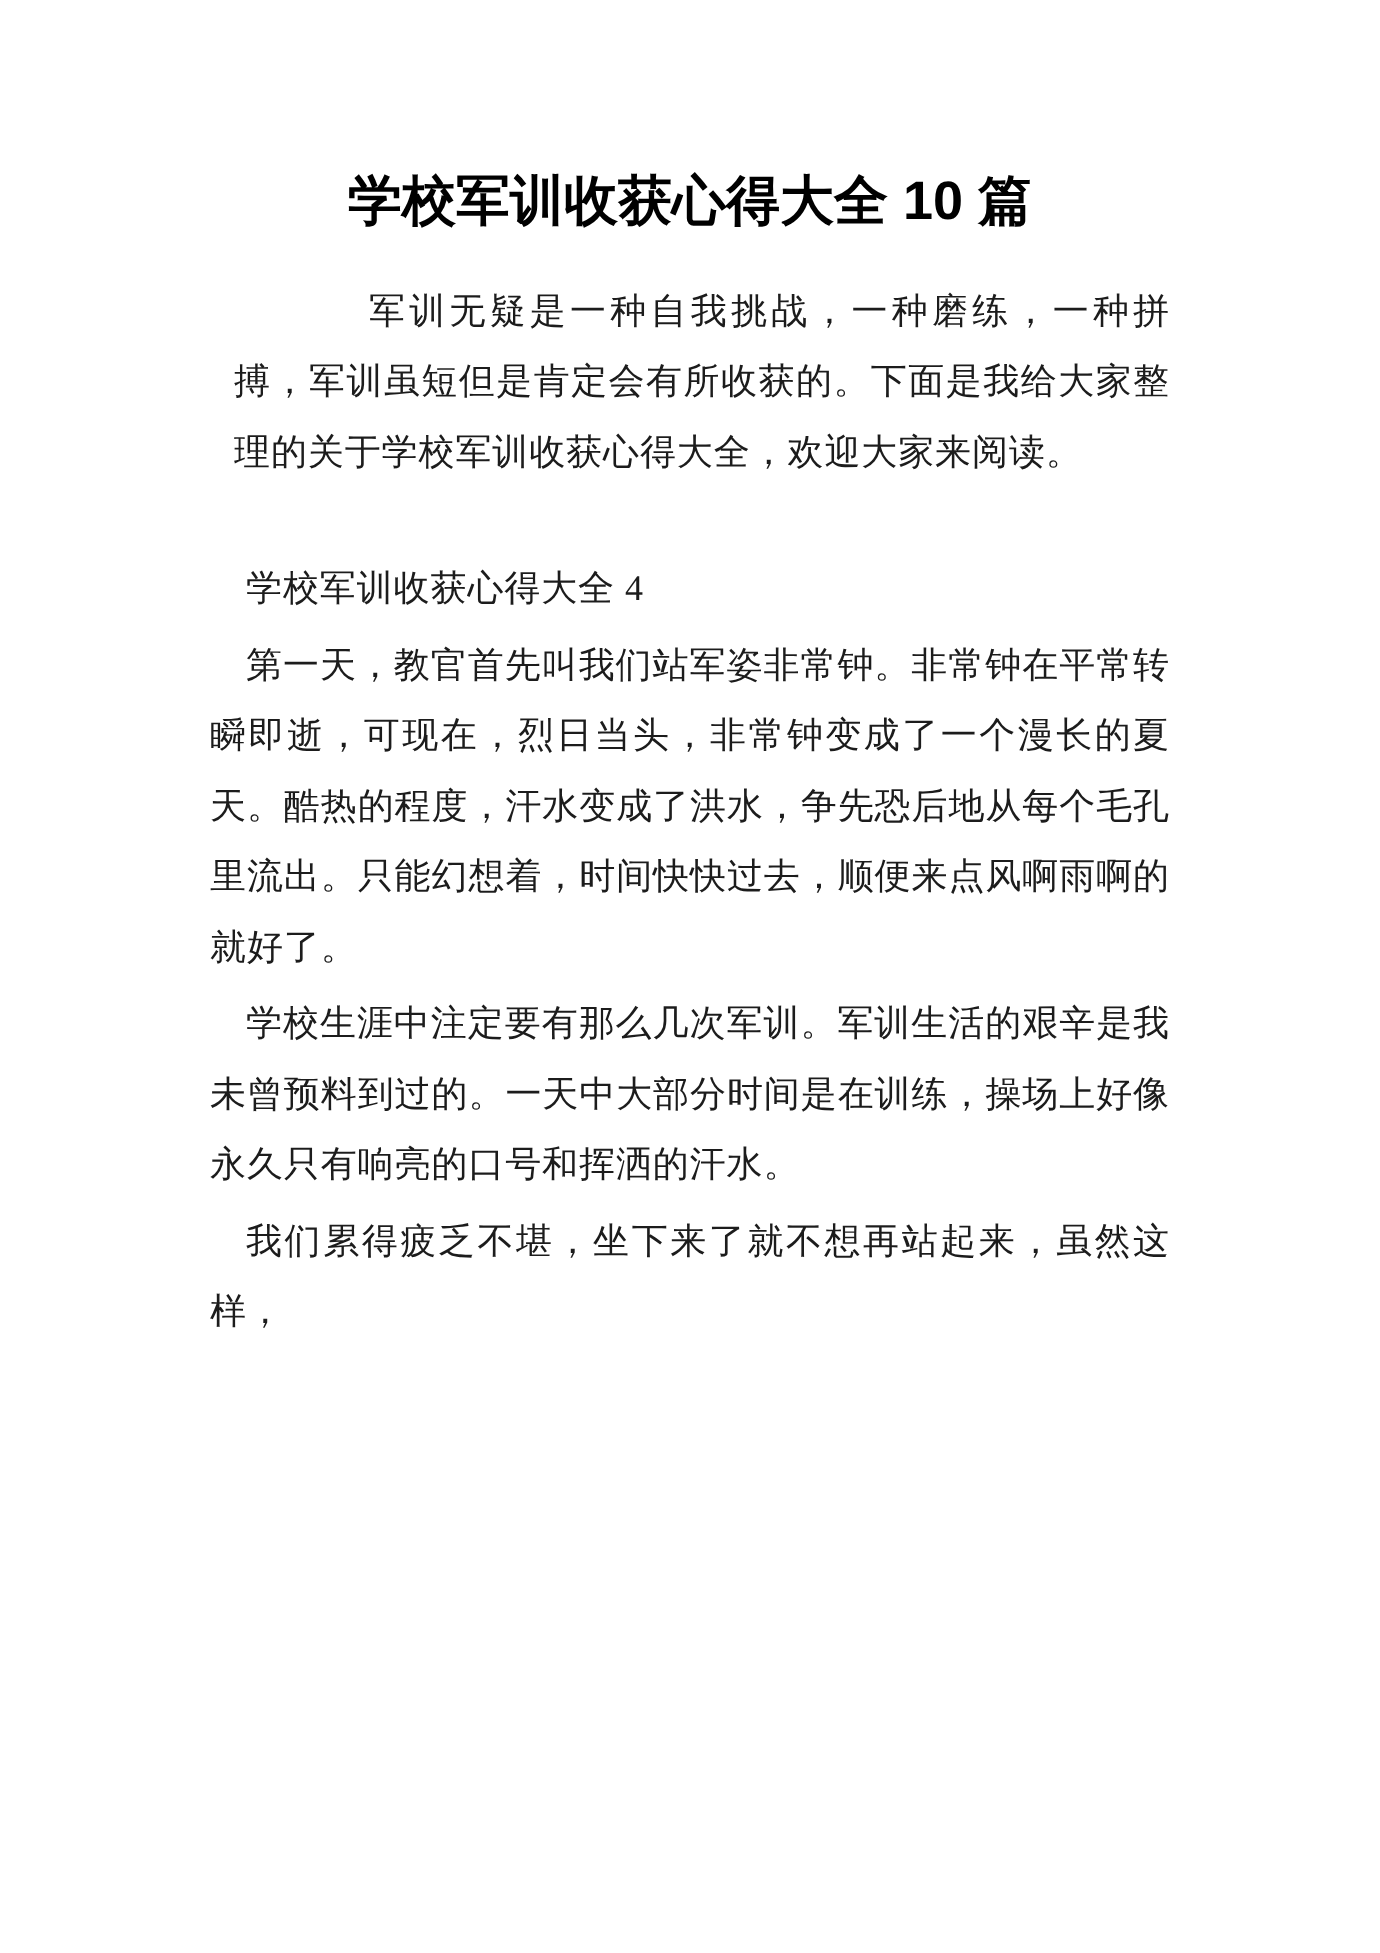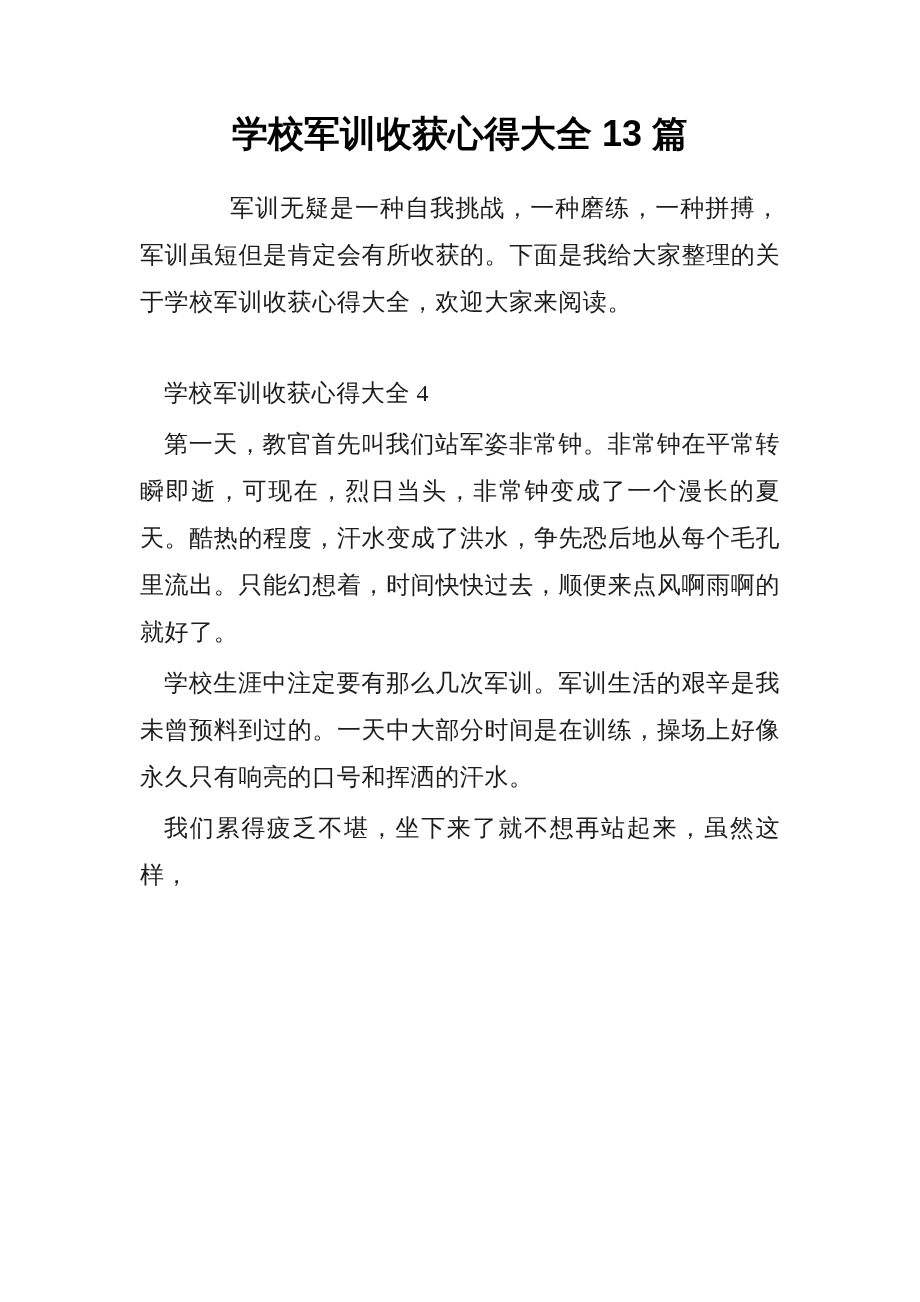--- a/index.html
+++ b/index.html
@@ -33,34 +33,35 @@
     line-height: 47px;
     letter-spacing: 0.6px;
     text-align: justify;
     margin: 0 0 4px 0;
   }
   .first-para {
     margin-top: 25px;
   }
   .indent-large {
     text-indent: 90px;
+    margin-left: 16px;
   }
   .indent-small {
     text-indent: 24px;
   }
   .section-gap {
     margin-top: 44px;
   }
 </style>
 </head>
 <body>
 
 <div class="page">
 
-  <h1 class="doc-title">学校军训收获心得大全 13 篇</h1>
+  <h1 class="doc-title">学校军训收获心得大全 10 篇</h1>
 
   <p class="para first-para indent-large">军训无疑是一种自我挑战，一种磨练，一种拼搏，军训虽短但是肯定会有所收获的。下面是我给大家整理的关于学校军训收获心得大全，欢迎大家来阅读。</p>
 
   <p class="para indent-small section-gap">学校军训收获心得大全 4</p>
 
 
   <p class="para indent-small">第一天，教官首先叫我们站军姿非常钟。非常钟在平常转瞬即逝，可现在，烈日当头，非常钟变成了一个漫长的夏天。酷热的程度，汗水变成了洪水，争先恐后地从每个毛孔里流出。只能幻想着，时间快快过去，顺便来点风啊雨啊的就好了。</p>
 
   <p class="para indent-small">学校生涯中注定要有那么几次军训。军训生活的艰辛是我未曾预料到过的。一天中大部分时间是在训练，操场上好像永久只有响亮的口号和挥洒的汗水。</p>
 

